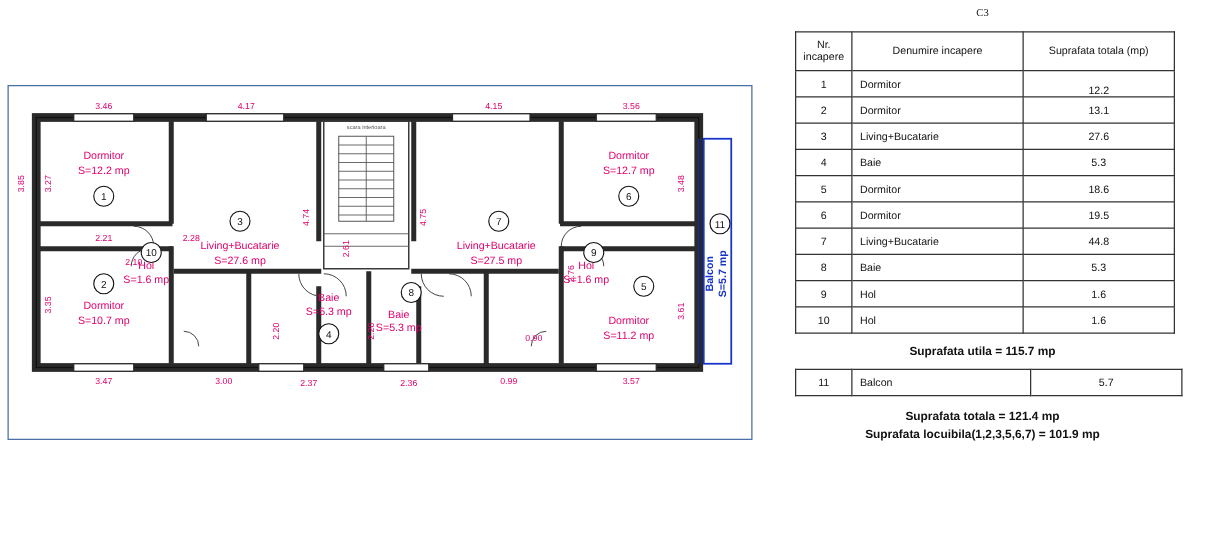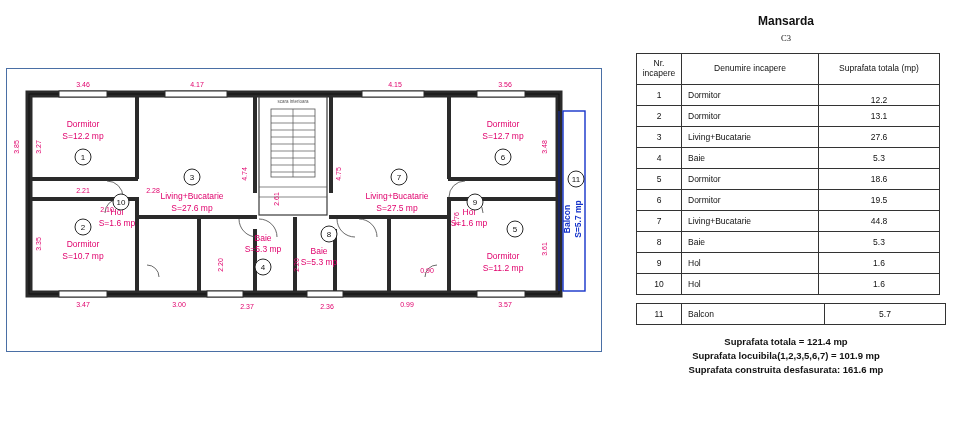--- a/index.html
+++ b/index.html
@@ -287,21 +287,20 @@
       <text class="dim" x="76" y="124">2.21</text>
       <text class="dim" x="146" y="124">2.28</text>
       <text class="dim" x="100" y="143">2.10</text>
       <text class="dim" x="420" y="204">0.90</text>
     </g>
   </svg>
 </div>
 
 <div id="right">
 
-  <div id="title-main">Mansarda</div>
   <div id="title-sub">C3</div>
 
   <table class="tbl">
     <thead>
       <tr>
         <th class="c-nr">
           <div>Nr.</div>
           <div>incapere</div>
         </th>
         <th class="c-name" style="text-align:center;padding-left:0 !important">Denumire incapere</th>
@@ -355,27 +354,27 @@
         <td class="c-area">1.6</td>
       </tr>
       <tr>
         <td class="c-nr">10</td>
         <td class="c-name">Hol</td>
         <td class="c-area">1.6</td>
       </tr>
     </tbody>
   </table>
 
+  <div class="totals t1">Suprafata utila = 115.7 mp</div>
 
   <table class="tbl balcony">
     <tbody>
       <tr>
         <td class="c-nr">11</td>
         <td class="c-name">Balcon</td>
         <td class="c-area">5.7</td>
       </tr>
     </tbody>
   </table>
 
   <div class="totals t2">Suprafata totala = 121.4  mp</div>
   <div class="totals t3">Suprafata locuibila(1,2,3,5,6,7) = 101.9 mp</div>
-  <div class="totals t4">Suprafata construita desfasurata: 161.6 mp</div>
 </div>
 
 </body></html>

